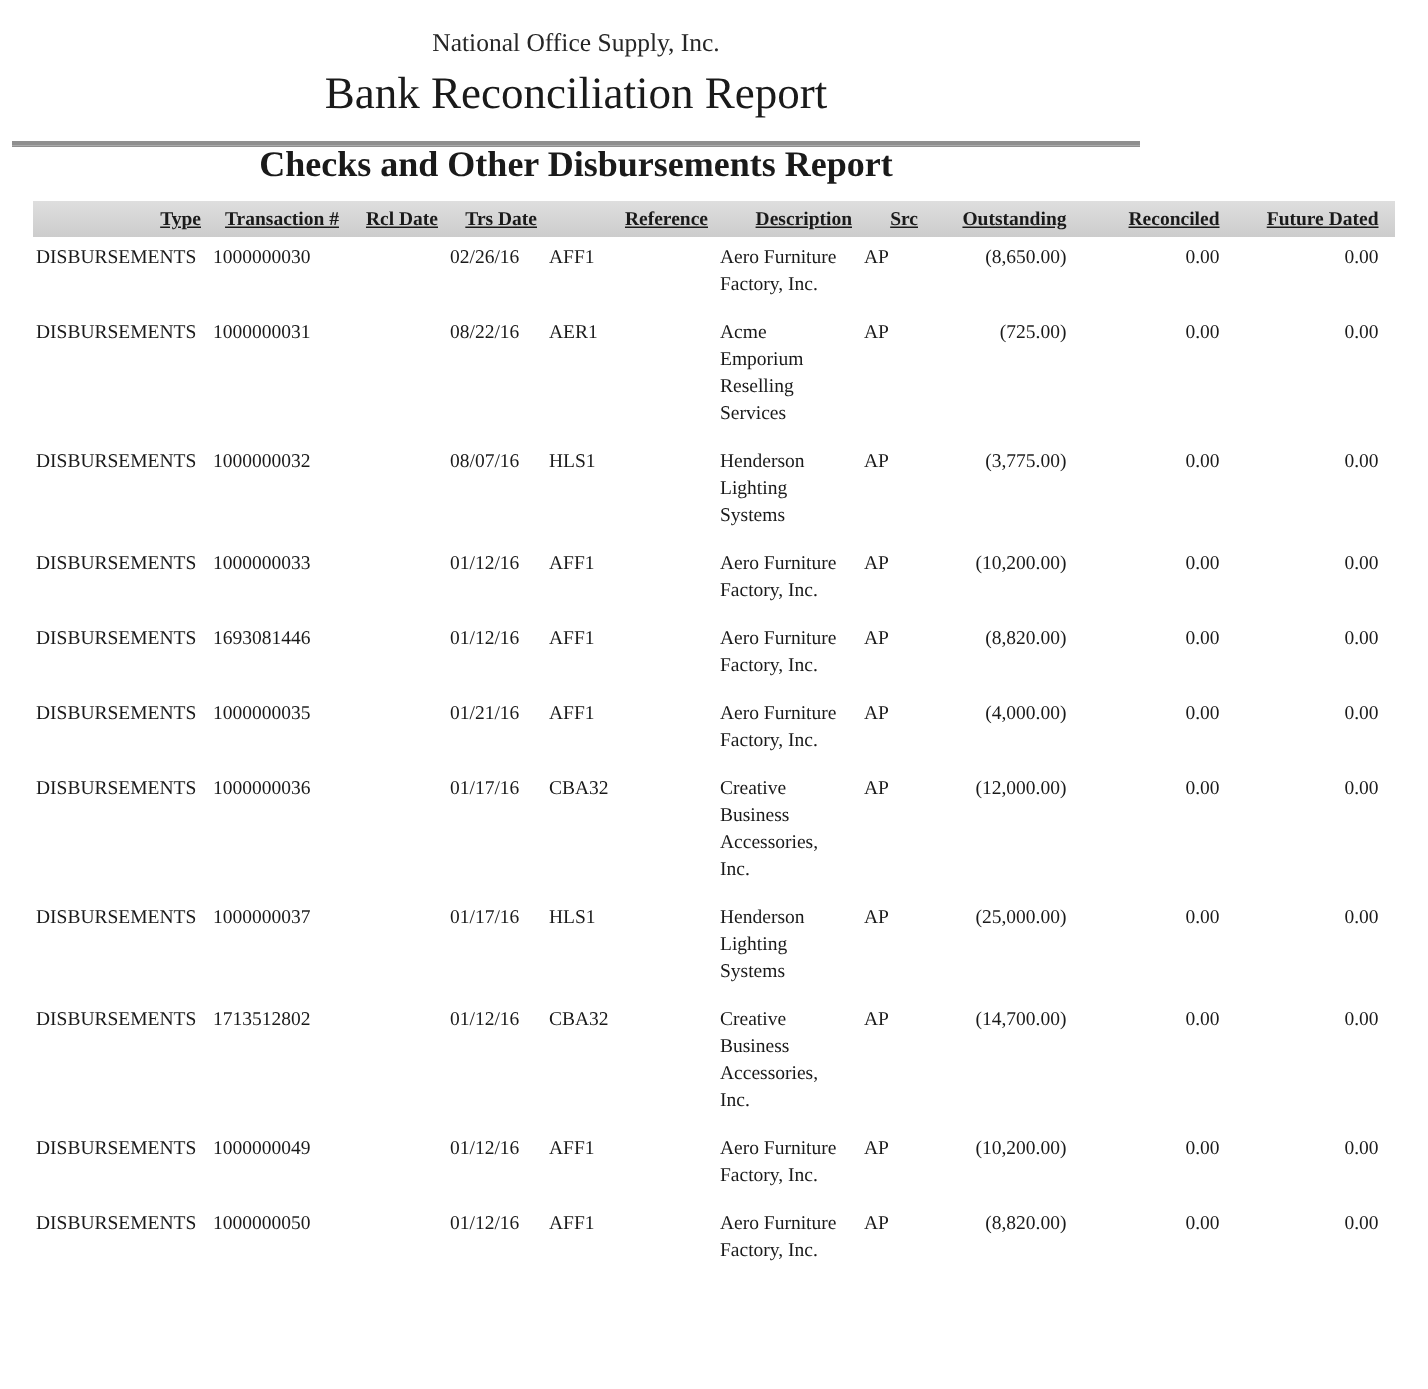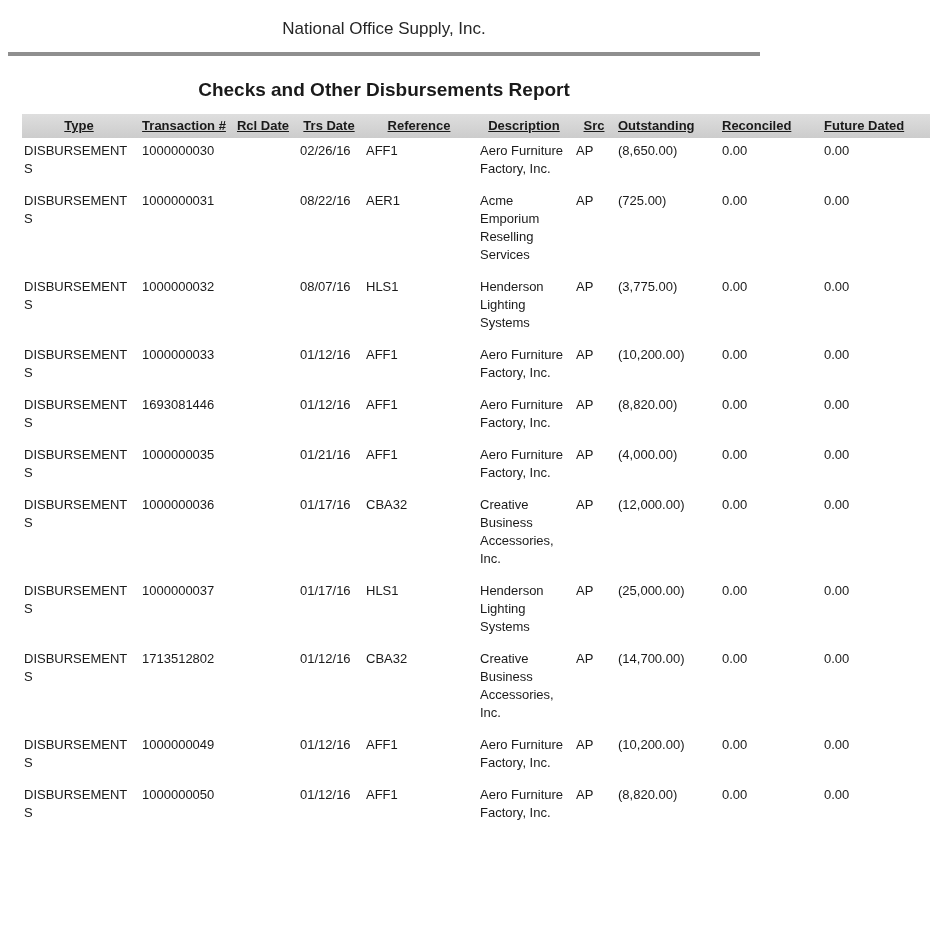--- a/index.html
+++ b/index.html
@@ -8,20 +8,21 @@
     padding: 0;
     background: #ffffff;
     font-family: "Liberation Sans", sans-serif;
     color: #1a1a1a;
   }
   .page {
     width: 768px;
     min-height: 926px;
     background: #ffffff;
     padding-top: 18px;
+    font-family: Liberation Serif, serif;
   }
   .company-name {
     text-align: center;
     font-size: 17px;
     color: #262626;
     line-height: 22px;
   }
   .report-title {
     text-align: center;
     font-size: 30px;
@@ -31,64 +32,65 @@
     margin-top: 4px;
   }
   .double-rule {
     margin: 12px 8px 0 8px;
     height: 2px;
     border-top: 3px solid #8f8f8f;
     border-bottom: 1px solid #8f8f8f;
   }
   .report-subtitle {
     text-align: center;
-    font-size: 19px;
+    font-size: 24px;
     font-weight: bold;
-    margin-top: 22px;
+    margin-top: 0;
     line-height: 24px;
   }
   table.report {
     width: 908px;
     margin: 12px 22px 0 22px;
     border-collapse: collapse;
     table-layout: fixed;
     font-size: 13px;
   }
   thead th {
     background: linear-gradient(#dedede, #cccccc);
     font-weight: bold;
     text-decoration: underline;
-    text-align: center;
+    text-align: right;
     padding: 4px 6px 4px 2px;
     line-height: 16px;
     white-space: nowrap;
     overflow: hidden;
   }
-  thead th.right { text-align: left; padding-right: 11px; padding-left: 0; }
+  thead th.right { text-align: right; padding-right: 11px; padding-left: 0; }
   tbody td {
     vertical-align: top;
     text-align: left;
     padding: 4px 6px 10px 2px;
     line-height: 18px;
     word-wrap: break-word;
   }
-  tbody td.right { padding-right: 11px; padding-left: 0; }
+  tbody td.right { text-align: right; padding-right: 11px; padding-left: 0; }
   td.bank-cell {
     padding: 7px 0 2px 2px;
     line-height: 17px;
   }
   .bold { font-weight: bold; }
   .bank-value { margin-left: 3px; }
 </style>
 </head>
 <body>
 
 <div class="page">
 
   <div class="company-name">National Office Supply, Inc.</div>
+  <div class="report-title">Bank Reconciliation Report</div>
   <div class="double-rule"></div>
   <div class="report-subtitle">Checks and Other Disbursements Report</div>
 
   <table class="report">
     <colgroup>
       <col style="width:118px">
       <col style="width:92px">
       <col style="width:66px">
       <col style="width:66px">
       <col style="width:114px">

